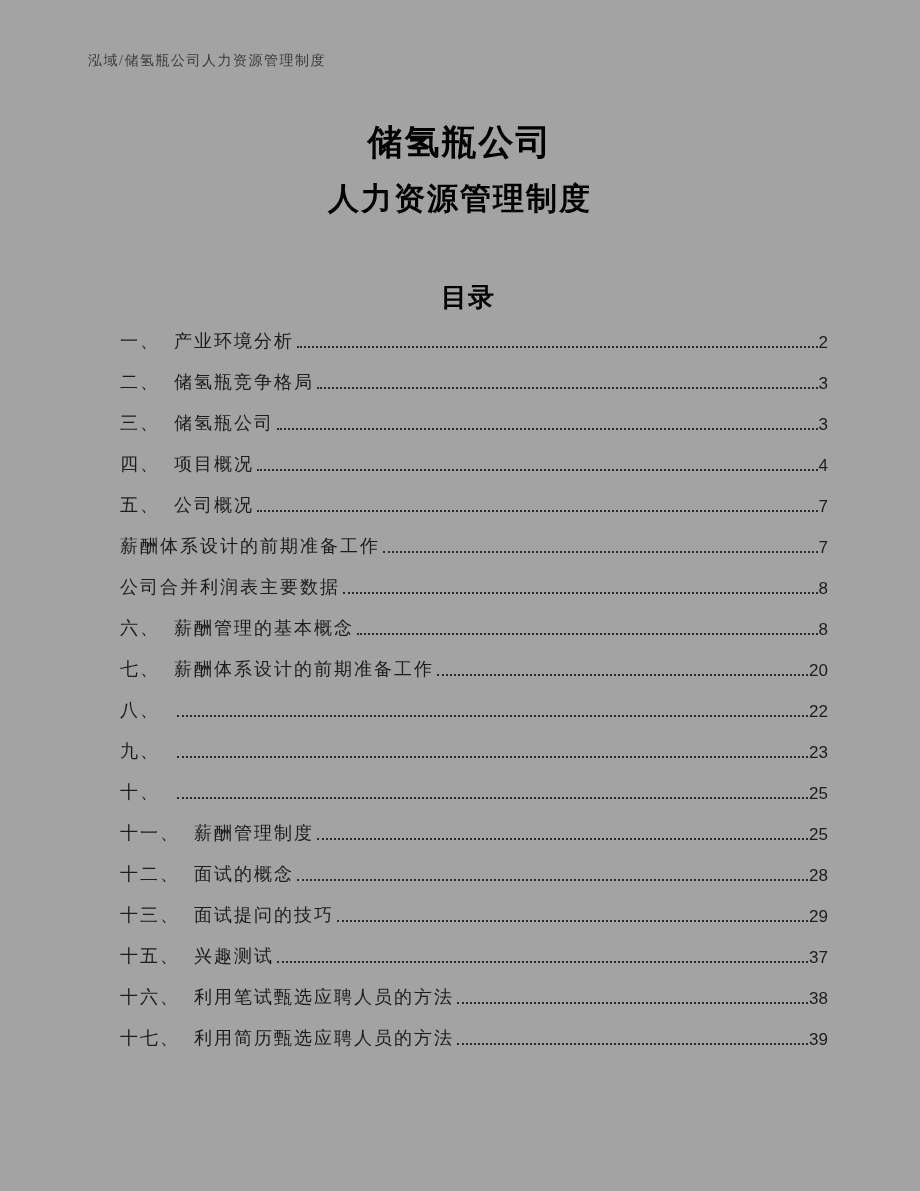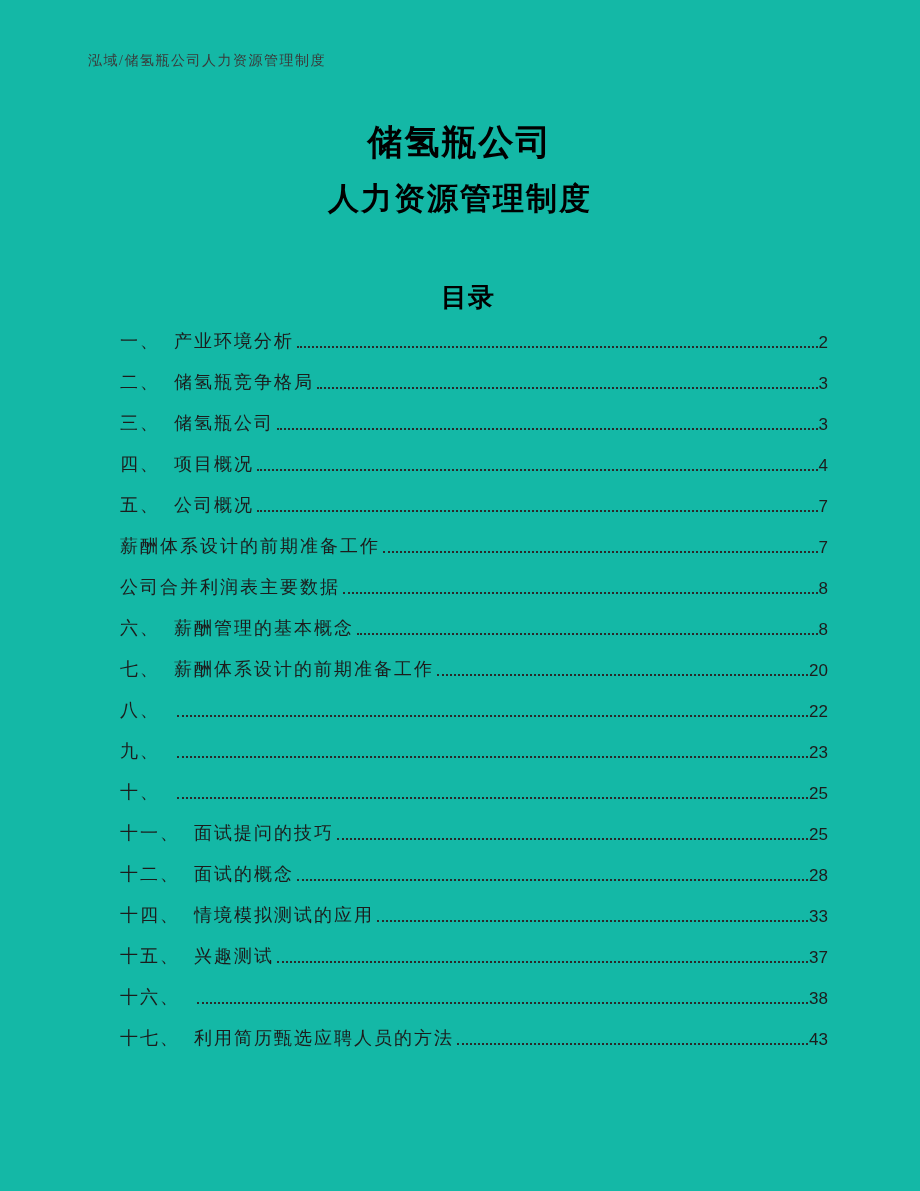--- a/index.html
+++ b/index.html
@@ -4,21 +4,21 @@
 <style>
   html, body {
     margin: 0;
     padding: 0;
     background: #ffffff;
   }
   #page {
     position: relative;
     width: 920px;
     height: 1191px;
-    background: #14b8a6;
+    background: #a3a3a3;
     overflow: hidden;
     font-family: "Liberation Serif", "DejaVu Serif", serif;
     color: #1c1c1c;
   }
   .page-header {
     position: absolute;
     left: 88px;
     top: 52px;
     font-size: 14px;
     color: #3a3a3a;
@@ -186,54 +186,55 @@
   </div>
 
   <div class="toc-row">
     <span class="toc-num">十、</span>
     <span class="toc-dots"></span>
     <span class="toc-page">25</span>
   </div>
 
   <div class="toc-row">
     <span class="toc-num">十一、</span>
-    <span class="toc-title">面试提问的技巧</span>
+    <span class="toc-title">薪酬管理制度</span>
     <span class="toc-dots"></span>
     <span class="toc-page">25</span>
   </div>
 
   <div class="toc-row">
     <span class="toc-num">十二、</span>
     <span class="toc-title">面试的概念</span>
     <span class="toc-dots"></span>
     <span class="toc-page">28</span>
   </div>
 
-
-  <div class="toc-row">
-    <span class="toc-num">十四、</span>
-    <span class="toc-title">情境模拟测试的应用</span>
-    <span class="toc-dots"></span>
-    <span class="toc-page">33</span>
-  </div>
+  <div class="toc-row">
+    <span class="toc-num">十三、</span>
+    <span class="toc-title">面试提问的技巧</span>
+    <span class="toc-dots"></span>
+    <span class="toc-page">29</span>
+  </div>
+
 
   <div class="toc-row">
     <span class="toc-num">十五、</span>
     <span class="toc-title">兴趣测试</span>
     <span class="toc-dots"></span>
     <span class="toc-page">37</span>
   </div>
 
   <div class="toc-row">
     <span class="toc-num">十六、</span>
+    <span class="toc-title">利用笔试甄选应聘人员的方法</span>
     <span class="toc-dots"></span>
     <span class="toc-page">38</span>
   </div>
 
   <div class="toc-row">
     <span class="toc-num">十七、</span>
     <span class="toc-title">利用简历甄选应聘人员的方法</span>
     <span class="toc-dots"></span>
-    <span class="toc-page">43</span>
+    <span class="toc-page">39</span>
   </div>
 </div>
 
 </div>
 
 </body></html>

